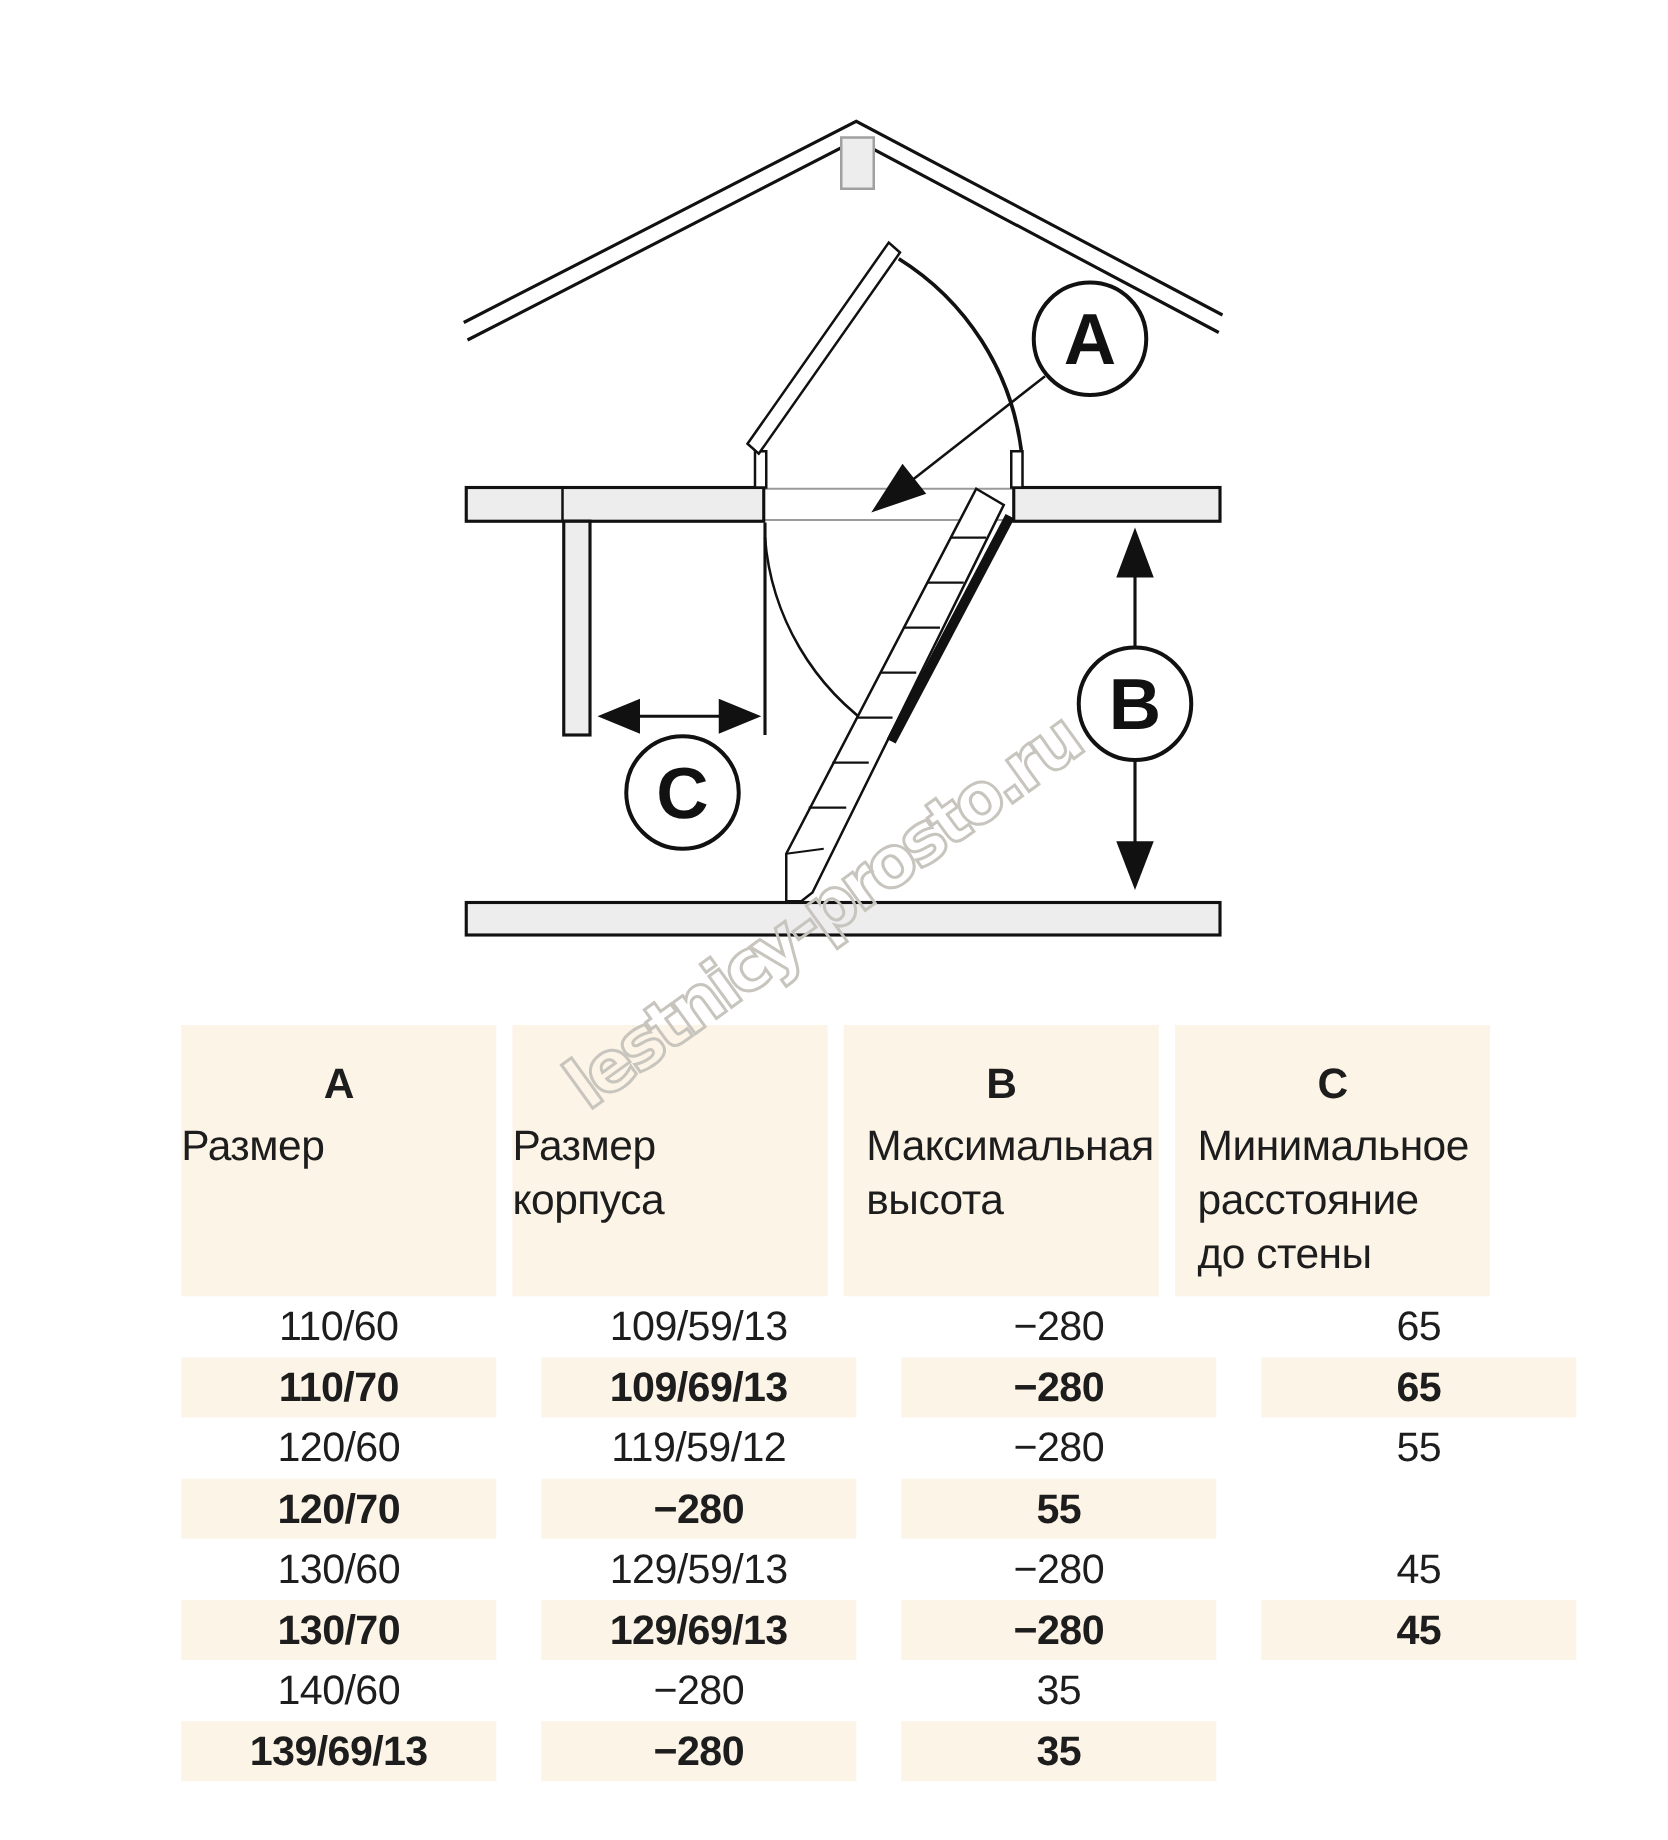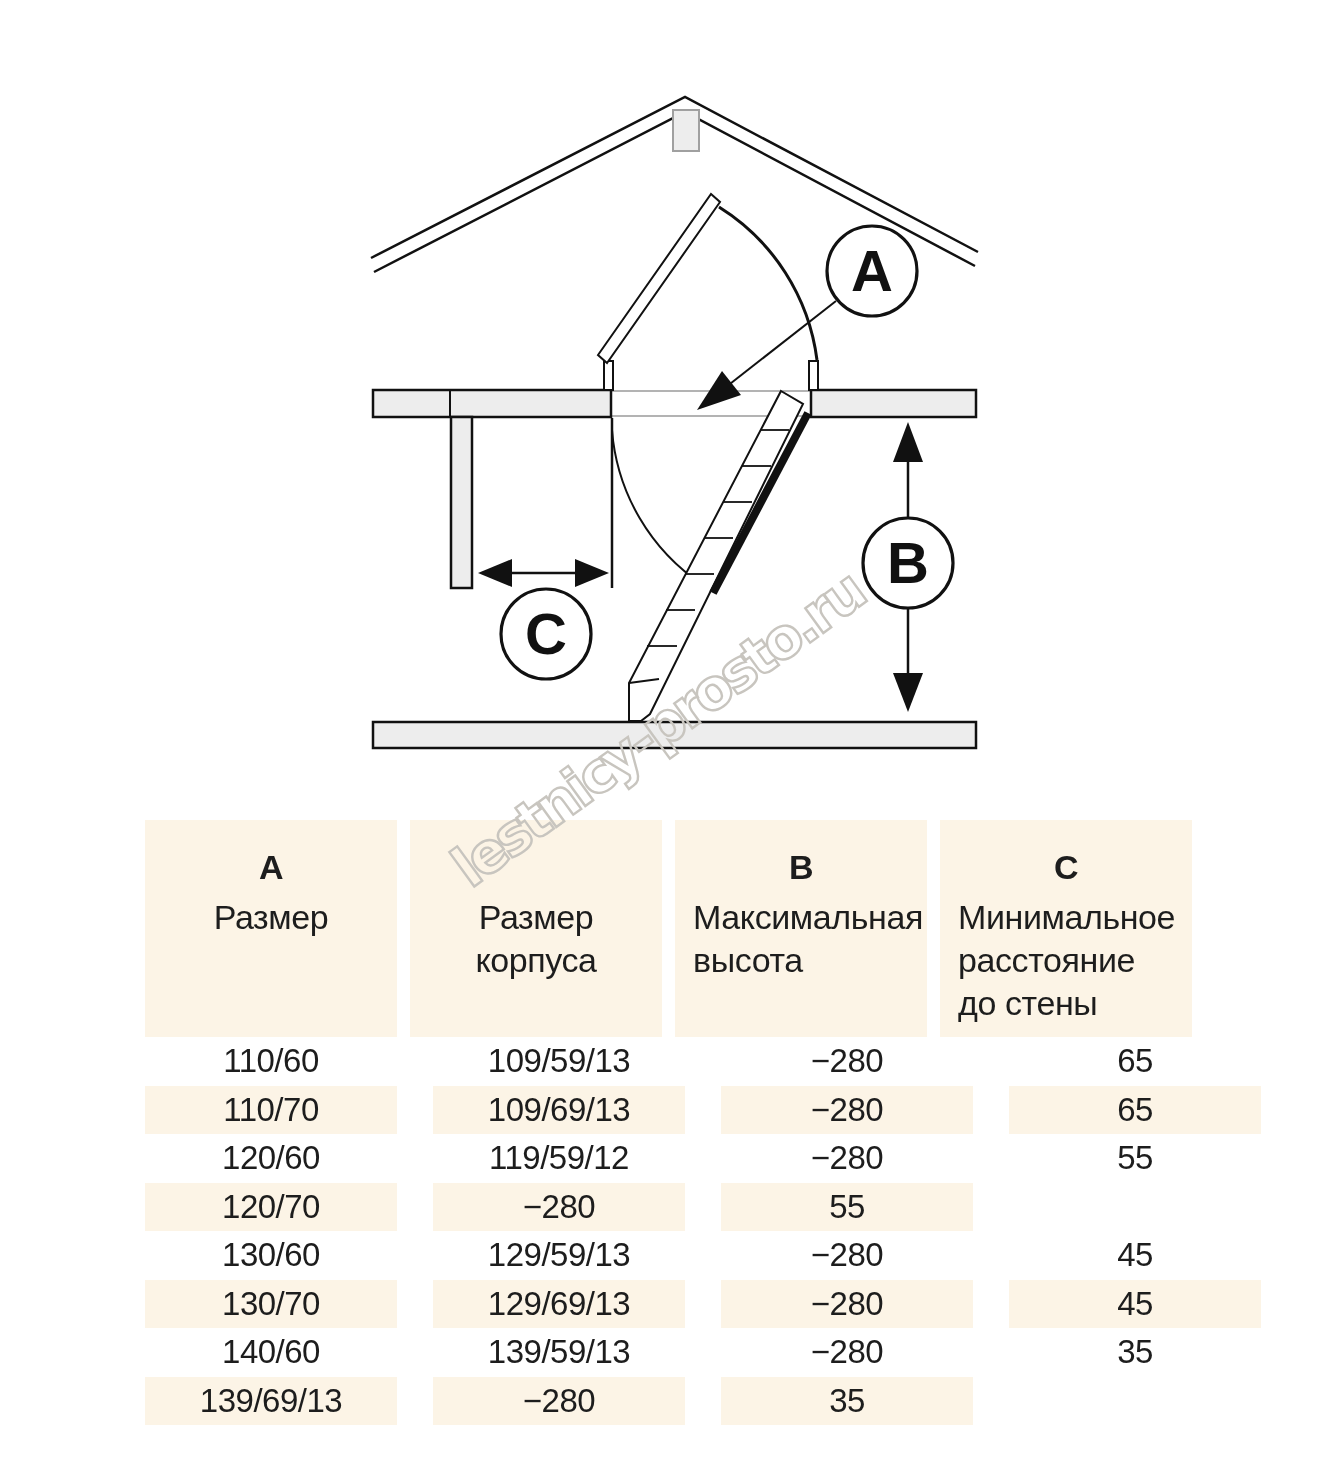--- a/index.html
+++ b/index.html
@@ -17,24 +17,24 @@
     grid-template-columns:252px 252px 252px 252px;
     column-gap:13px;
   }
   .hcell {
     background:var(--row-highlight,#fcf4e6);
     height:217px; box-sizing:border-box; padding-top:24px;
     font-size:34px; letter-spacing:-0.4px;
   }
   .hletter { font-weight:bold; text-align:center; line-height:46px; min-height:46px; }
   .htitle  { margin-top:6px; line-height:43px; white-space:pre-line; }
-  .hcell.center .htitle { text-align:center; }
+  .hcell.center .htitle { }
   .hcell.left .htitle   { text-align:left; padding-left:18px; }
   .trow { height:48.5px;gap:36px; }
-  .trow.alt .tcell { background:var(--row-highlight,#fcf4e6); }
+  .trow.alt .tcell { background:var(--row-highlight,#fcf4e6);font-weight:bold; }
   .tcell {
     text-align:center; line-height:48.5px; font-size:33px; letter-spacing:-0.5px;
   }
 </style>
 </head>
 <body>
 
 <div class="page">
 
   <svg class="diagram" width="1334" height="810" viewBox="0 0 1334 810">
@@ -155,21 +155,20 @@
           <div class="tcell">45</div>
         </div>
         <div class="trow alt">
           <div class="tcell">130/70</div>
           <div class="tcell">129/69/13</div>
           <div class="tcell">−280</div>
           <div class="tcell">45</div>
         </div>
         <div class="trow">
           <div class="tcell">140/60</div>
-          <div class="tcell">139/59/13</div>
           <div class="tcell">−280</div>
           <div class="tcell">35</div>
         </div>
         <div class="trow alt">
           <div class="tcell">139/69/13</div>
           <div class="tcell">−280</div>
           <div class="tcell">35</div>
         </div>
       </div>
   </div>

